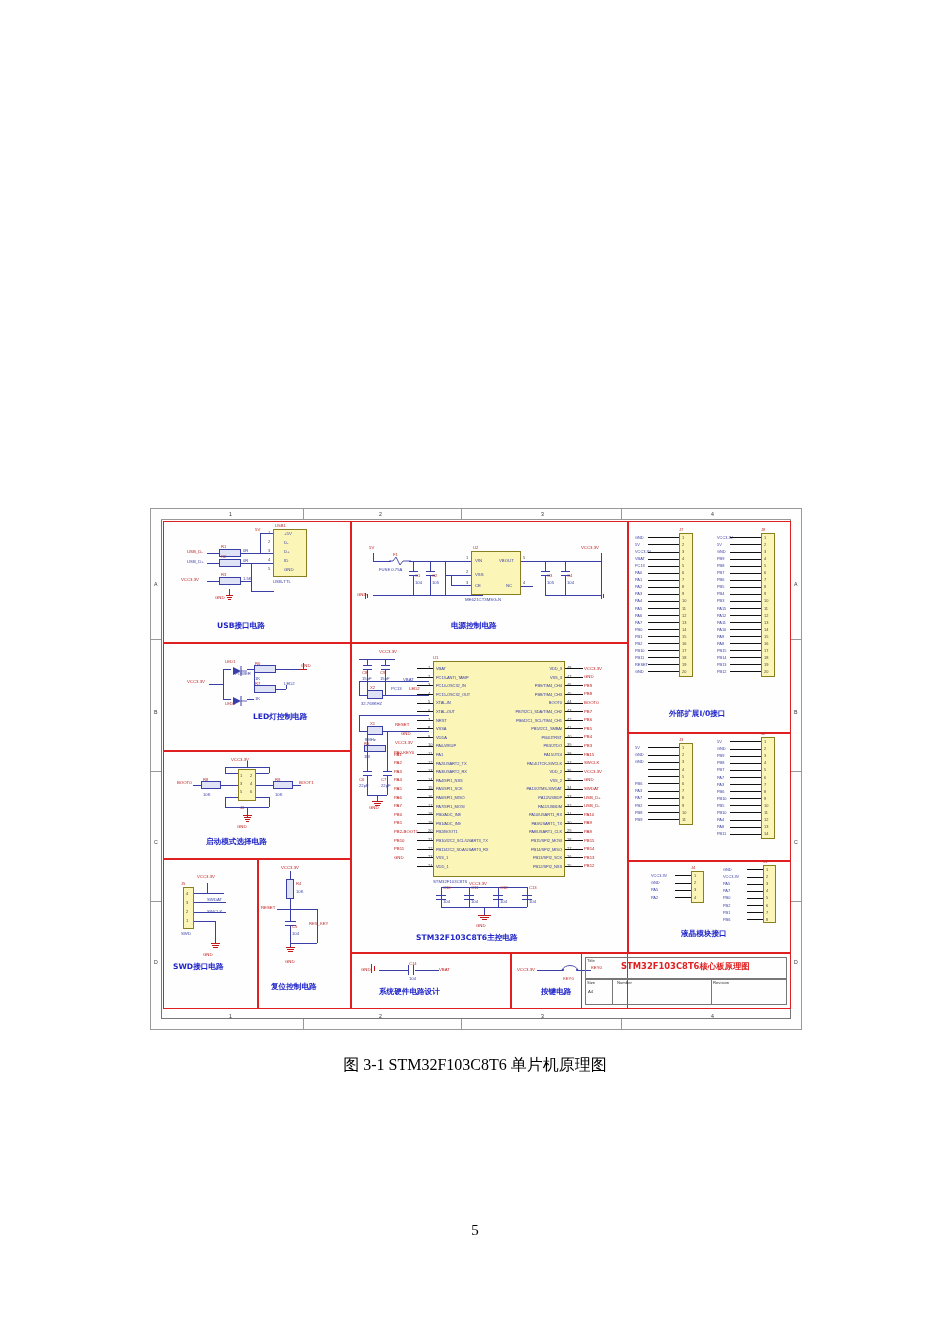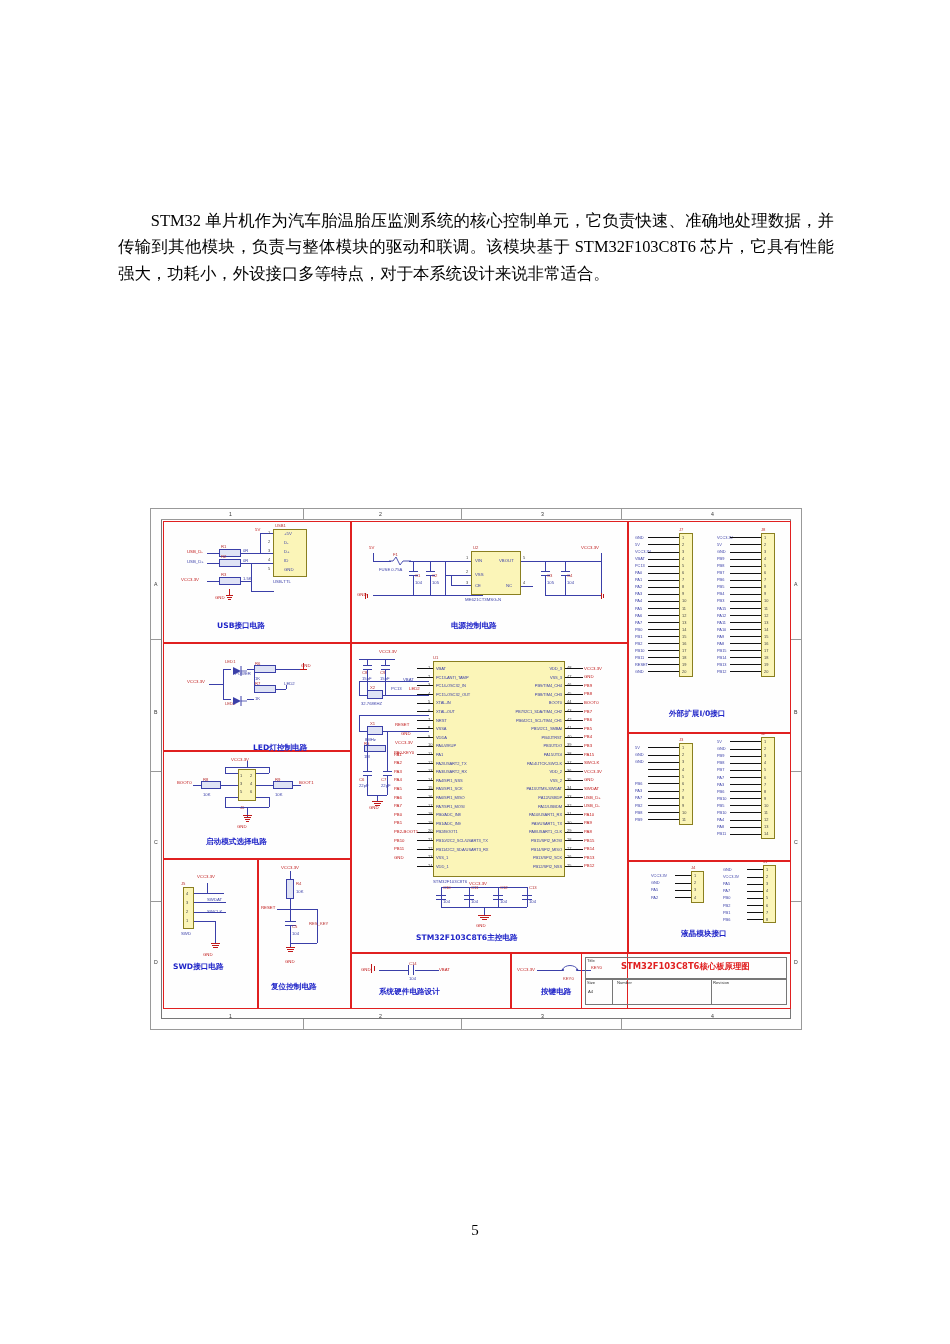--- a/index.html
+++ b/index.html
@@ -111,23 +111,20 @@
   .tb-sm{ position:absolute; color:#333; font-size:4.2px; }
   .led-sym{ position:absolute; }
 </style>
 </head>
 <body>
 
 <div class="page">
 
 
 
-  <div class="body-block" id="para1">
-    <span class="indent">STM32 单片机作为汽车胎温胎压监测系统的核心控制单元，它负责快速、准确地处理数据，并传输到其他模块，负责与整体模块的驱动和联调。该模块基于 STM32F103C8T6 芯片，它具有性能强大，功耗小，外设接口多等特点，对于本系统设计来说非常适合。</span>
-  </div>
 
 
 
   <div class="schem">
     <div class="inner-frame"></div>
 
     <div class="zone-lbl" style="left:78px;  top:2px;">1</div>
     <div class="zone-lbl" style="left:228px; top:2px;">2</div>
     <div class="zone-lbl" style="left:390px; top:2px;">3</div>
     <div class="zone-lbl" style="left:560px; top:2px;">4</div>
@@ -204,21 +201,21 @@
     <div class="pinno" style="left:117px; top:48px;">4</div>
     <div class="pinno" style="left:117px; top:57px;">5</div>
     <div class="gnd" style="left:78px; top:80px;">
       <i style="left:0; top:0; width:1px; height:6px;"></i>
       <i style="left:-3px; top:6px; width:7px; height:1px;"></i>
       <i style="left:-2px; top:8px; width:5px; height:1px;"></i>
       <i style="left:-1px; top:10px; width:3px; height:1px;"></i>
     </div>
 
     <div class="redbox" style="left:12px; top:134px; width:188px; height:108px;"></div>
-    <div class="blk-title" style="left:62px; top:234px;padding-left:40px;">LED灯控制电路</div>
+    <div class="blk-title" style="left:62px; top:203px;padding-left:40px;">LED灯控制电路</div>
     <div class="net" style="left:36px; top:170px;">VCC3.3V</div>
     <div class="net" style="left:150px; top:154px;">GND</div>
     <div class="netb" style="left:133px; top:172px;">LED2</div>
     <div class="ref" style="left:74px; top:150px;">LED1</div>
     <div class="ref" style="left:74px; top:192px;">LED2</div>
     <div class="ref" style="left:104px; top:152px;">R6</div>
     <div class="ref" style="left:104px; top:172px;">R7</div>
     <div class="val" style="left:104px; top:167px;">1K</div>
     <div class="val" style="left:104px; top:187px;">1K</div>
     <div class="val" style="left:84px; top:162px;">POWER</div>
@@ -1009,14 +1006,15 @@
       <div class="blkwire" style="left: 596px; top: 360.4px; width: 16px; height: 0.9px;"></div>
       <div class="blkwire" style="left: 596px; top: 367.5px; width: 16px; height: 0.9px;"></div>
       <div class="blkwire" style="left: 596px; top: 374.6px; width: 16px; height: 0.9px;"></div>
       <div class="blkwire" style="left: 596px; top: 381.7px; width: 16px; height: 0.9px;"></div>
       <div class="blkwire" style="left: 596px; top: 388.8px; width: 16px; height: 0.9px;"></div>
       <div class="blkwire" style="left: 596px; top: 395.9px; width: 16px; height: 0.9px;"></div>
       <div class="blkwire" style="left: 596px; top: 403px; width: 16px; height: 0.9px;"></div>
       <div class="blkwire" style="left: 596px; top: 410.1px; width: 16px; height: 0.9px;"></div>
     </div>
 
+  <div class="fig-caption">图 3-1 STM32F103C8T6 单片机原理图</div>
   <div class="page-number">5</div>
 </div>
 
 </body></html>

